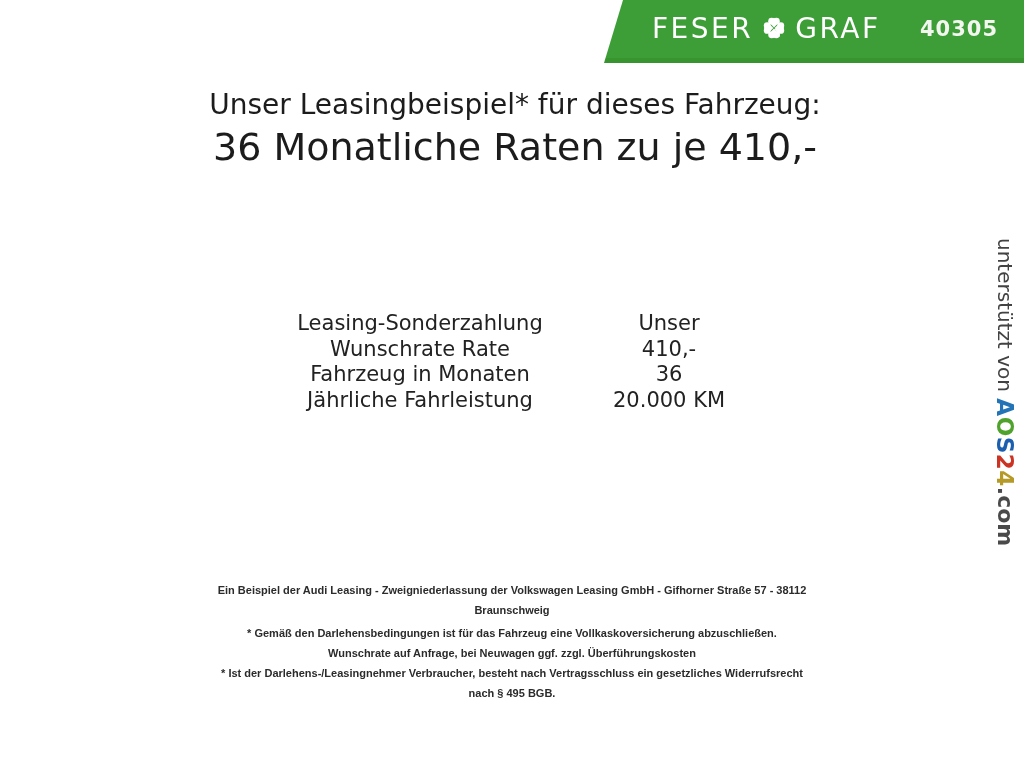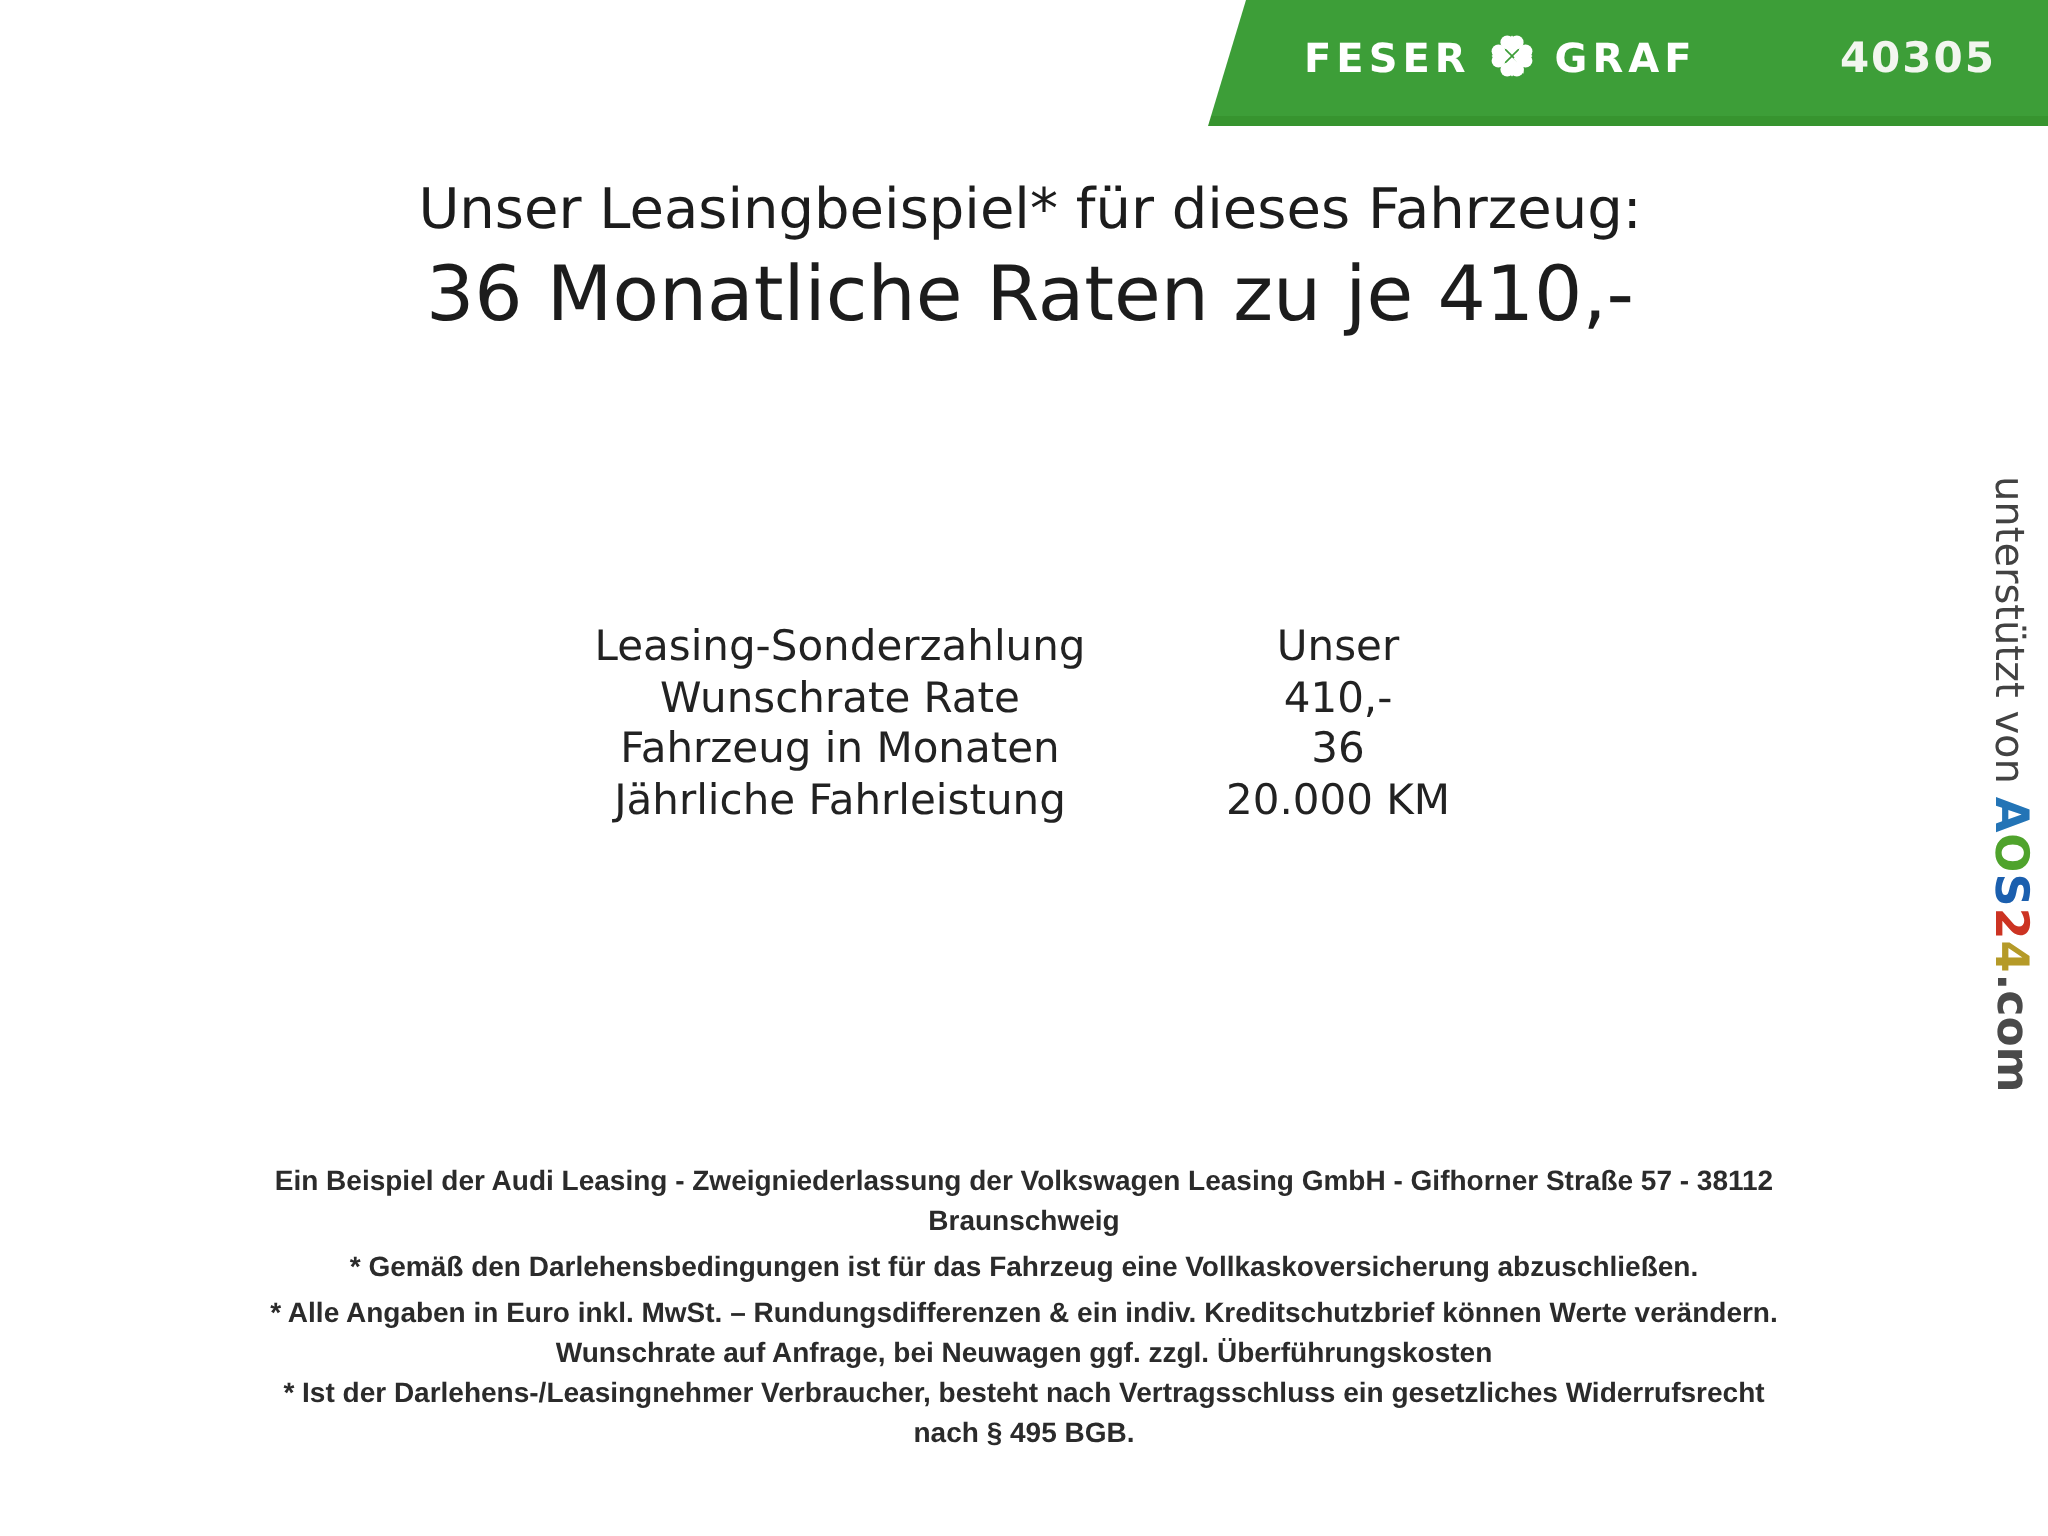--- a/index.html
+++ b/index.html
@@ -4,21 +4,21 @@
 <style>
   html,body{margin:0;padding:0;background:#e9e9e9;}
   #stage{position:relative;width:1024px;height:768px;background:#ffffff;overflow:hidden;
          font-family:"DejaVu Sans", sans-serif;color:#1a1a1a;}
 
   
   .banner{position:absolute;top:0;left:604px;width:420px;height:63px;
           background:linear-gradient(to bottom,#3d9e38 0,#3d9e38 58px,#37942f 58px,#37942f 100%);
           clip-path:polygon(19px 0,100% 0,100% 100%,0 100%);}
   .banner-logo{position:absolute;left:48px;top:0;height:58px;display:flex;align-items:center;}
-  .banner-word{font-size:20px;font-weight:bold;color:#ffffff;letter-spacing:2.5px;line-height:1;}
+  .banner-word{font-size:28px;font-weight:normal;color:#ffffff;letter-spacing:2.5px;line-height:1;}
   .clover{margin:0 8px 2px 8px;display:block;}
   .banner-number{position:absolute;right:26px;top:0;height:58px;display:flex;align-items:center;
                  font-size:21px;font-weight:bold;color:#f2f6ef;letter-spacing:1px;}
 
   
   .title{position:absolute;top:88px;left:0;width:1030px;text-align:center;}
   .title-line1{font-size:28px;line-height:34px;color:#1c1c1c;}
   .title-line2{font-size:38px;line-height:46px;color:#1c1c1c;margin-top:2px;}
 
   
@@ -28,21 +28,21 @@
   
   .side-vertical{position:absolute;top:238px;right:6px;
                  writing-mode:vertical-rl;text-orientation:mixed;
                  font-size:20px;color:#424242;white-space:nowrap;}
   .aos-brand{font-weight:bold;font-size:23px;letter-spacing:0.5px;}
   .aos-suffix{font-weight:bold;font-size:22px;color:#4a4a4a;}
 
   
   .disclaimer{position:absolute;top:580px;left:30px;width:964px;text-align:center;
               font-family:"Liberation Sans", sans-serif;font-weight:bold;
-              font-size:14px;line-height:20px;color:#2b2b2b;}
+              font-size:11px;line-height:20px;color:#2b2b2b;}
   .disclaimer div{white-space:nowrap;}
   .gap-sm{margin-top:3px;}
 </style>
 </head>
 <body>
 
 <div id="stage">
 
   <div class="banner">
     <div class="banner-logo">
@@ -102,19 +102,18 @@
   </div>
 
   <div class="side-vertical">
     <span>unterstützt von </span><span class="aos-brand"><span style="color: rgb(35, 116, 182);">A</span><span style="color: rgb(79, 163, 44);">O</span><span style="color: rgb(27, 95, 174);">S</span><span style="color: rgb(204, 51, 34);">2</span><span style="color: rgb(181, 154, 40);">4</span></span><span class="aos-suffix">.com</span>
   </div>
 
   <div class="disclaimer">
     <div>Ein Beispiel der Audi Leasing - Zweigniederlassung der Volkswagen Leasing GmbH - Gifhorner Straße 57 - 38112</div>
     <div>Braunschweig</div>
     <div class="gap-sm">* Gemäß den Darlehensbedingungen ist für das Fahrzeug eine Vollkaskoversicherung abzuschließen.</div>
-    <div class="gap-sm">* Alle Angaben in Euro inkl. MwSt. – Rundungsdifferenzen &amp; ein indiv. Kreditschutzbrief können Werte verändern.</div>
     <div>Wunschrate auf Anfrage, bei Neuwagen ggf. zzgl. Überführungskosten</div>
     <div>* Ist der Darlehens-/Leasingnehmer Verbraucher, besteht nach Vertragsschluss ein gesetzliches Widerrufsrecht</div>
     <div>nach § 495 BGB.</div>
   </div>
 
 </div>
 
 </body></html>

